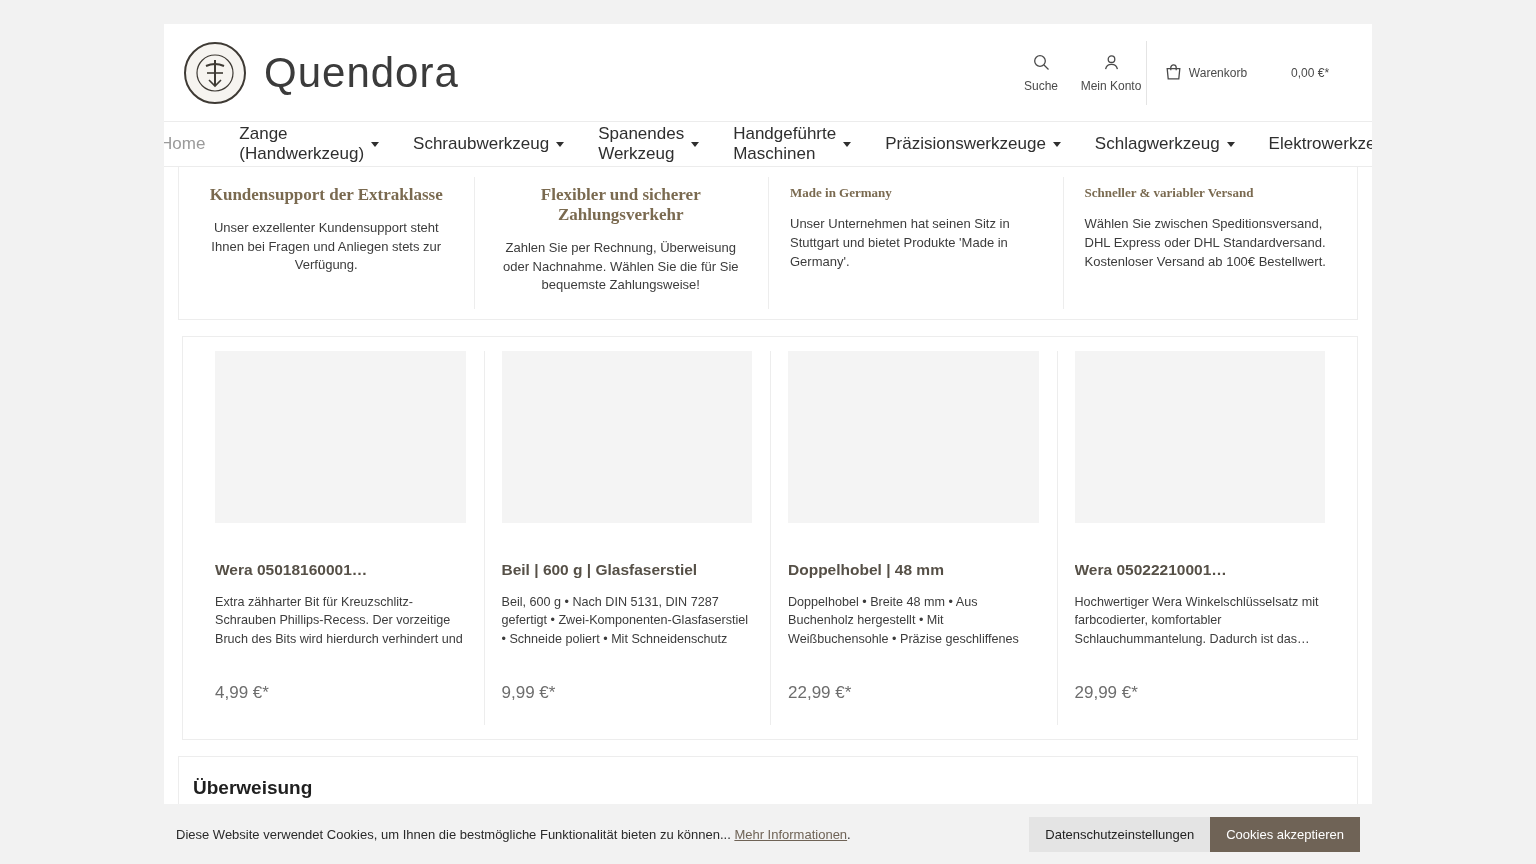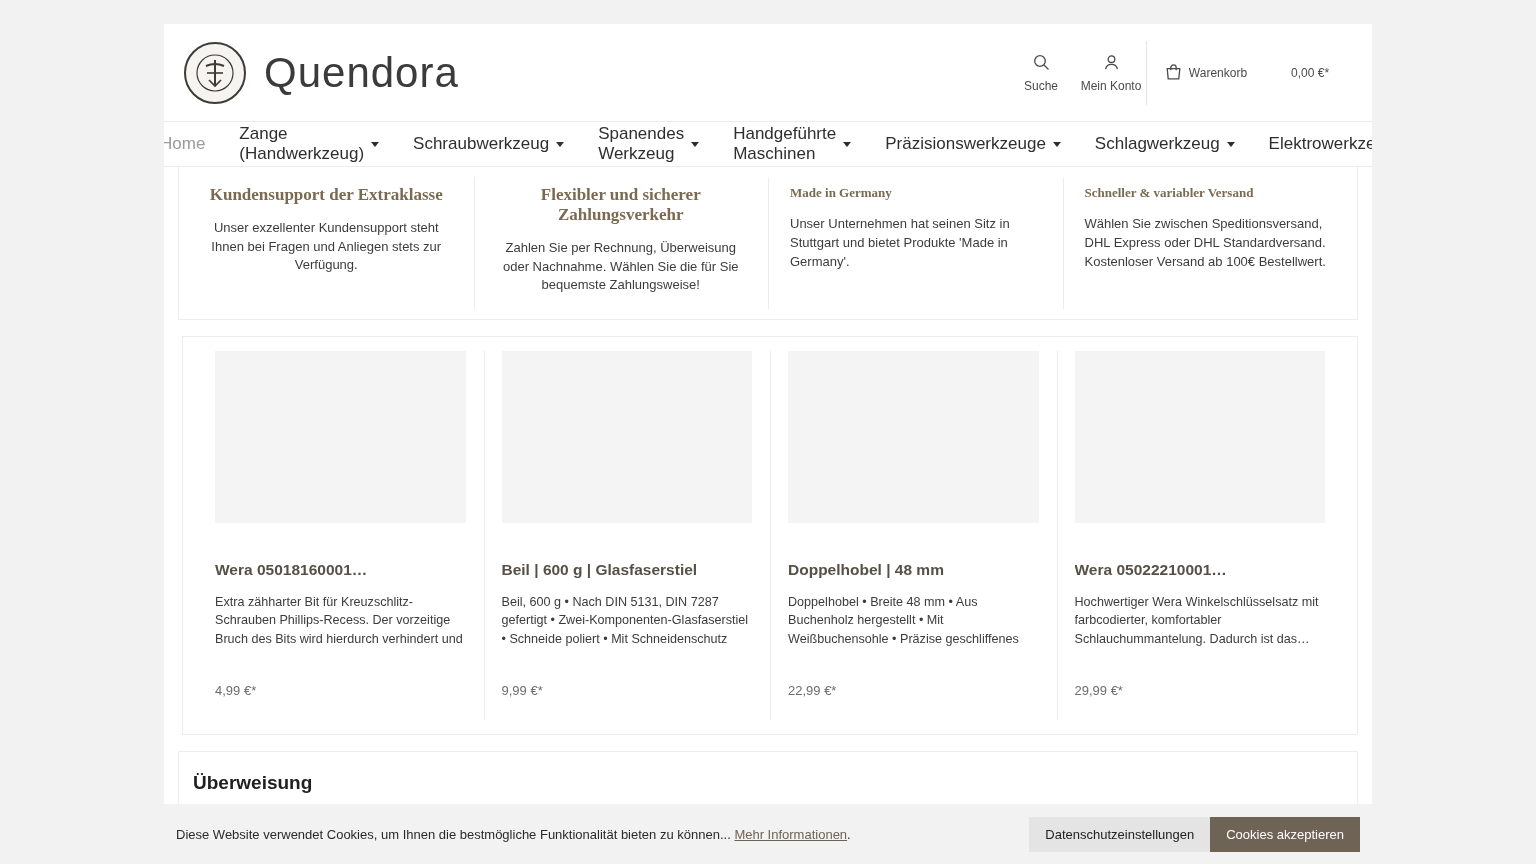--- a/index.html
+++ b/index.html
@@ -173,21 +173,21 @@
   }
   .p-desc {
     font-size: 12.6px;
     line-height: 1.45;
     color: #3c3c3c;
     height: 56px;
     overflow: hidden;
     margin: 0 0 34px 0;
   }
   .p-price {
-    font-size: 13px;
+    font-size: 17px;
     color: #6d6d6d;
   }
 
   
   .lower {
     margin: 16px 14px 0 14px;
     border: 1px solid #ededed;
     border-bottom: none;
     padding: 20px 0 0 0;
     background: #fff;

